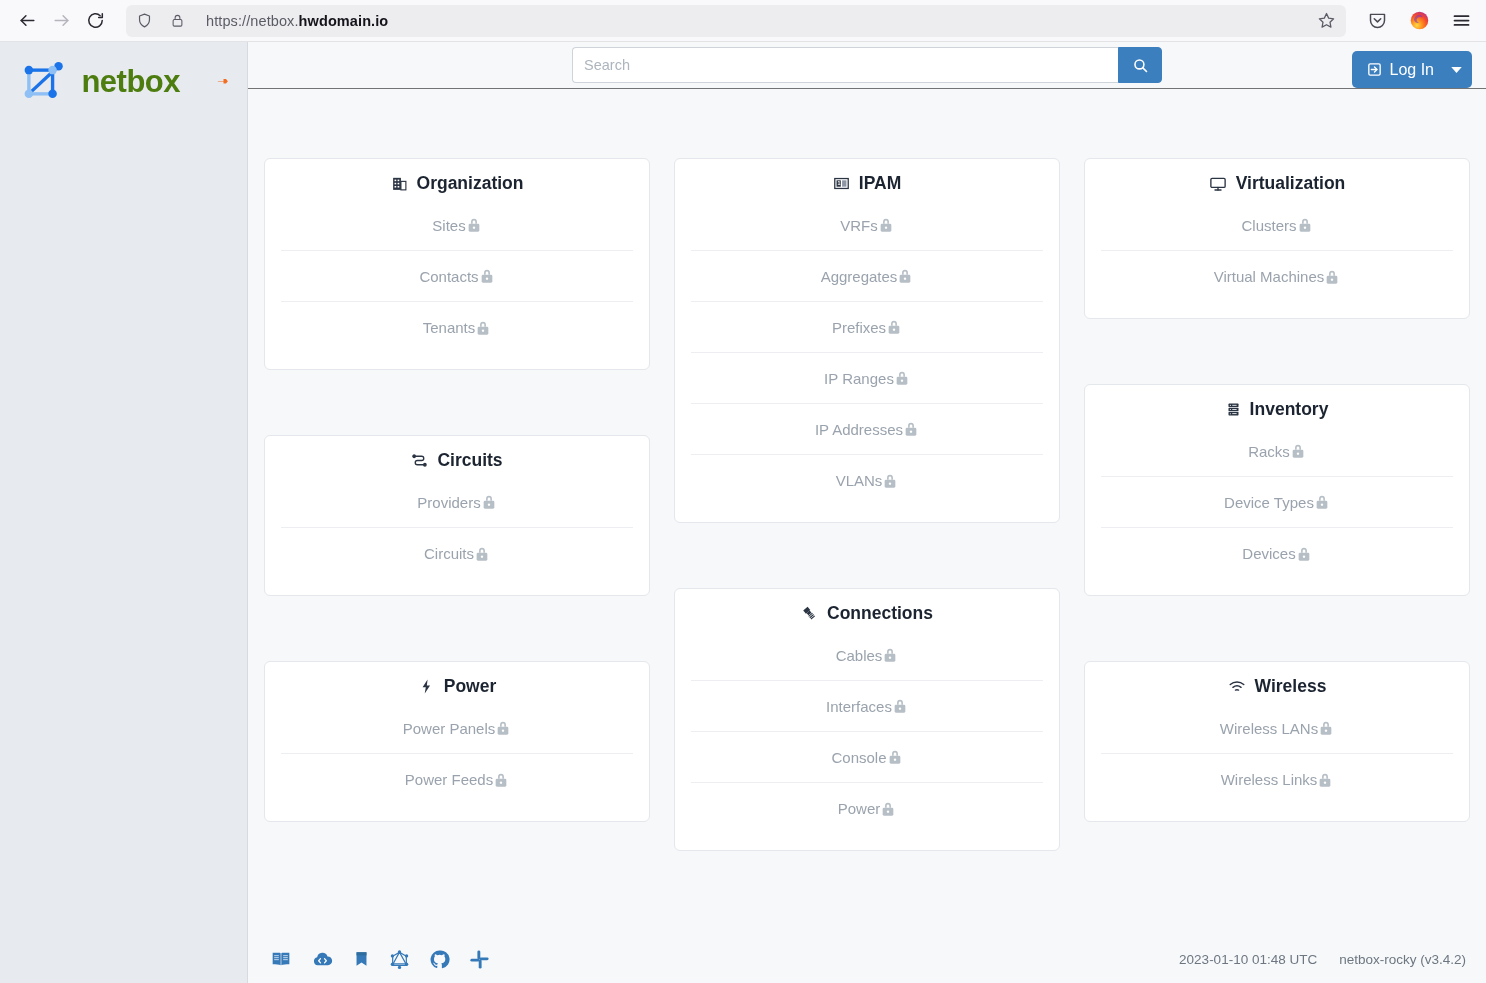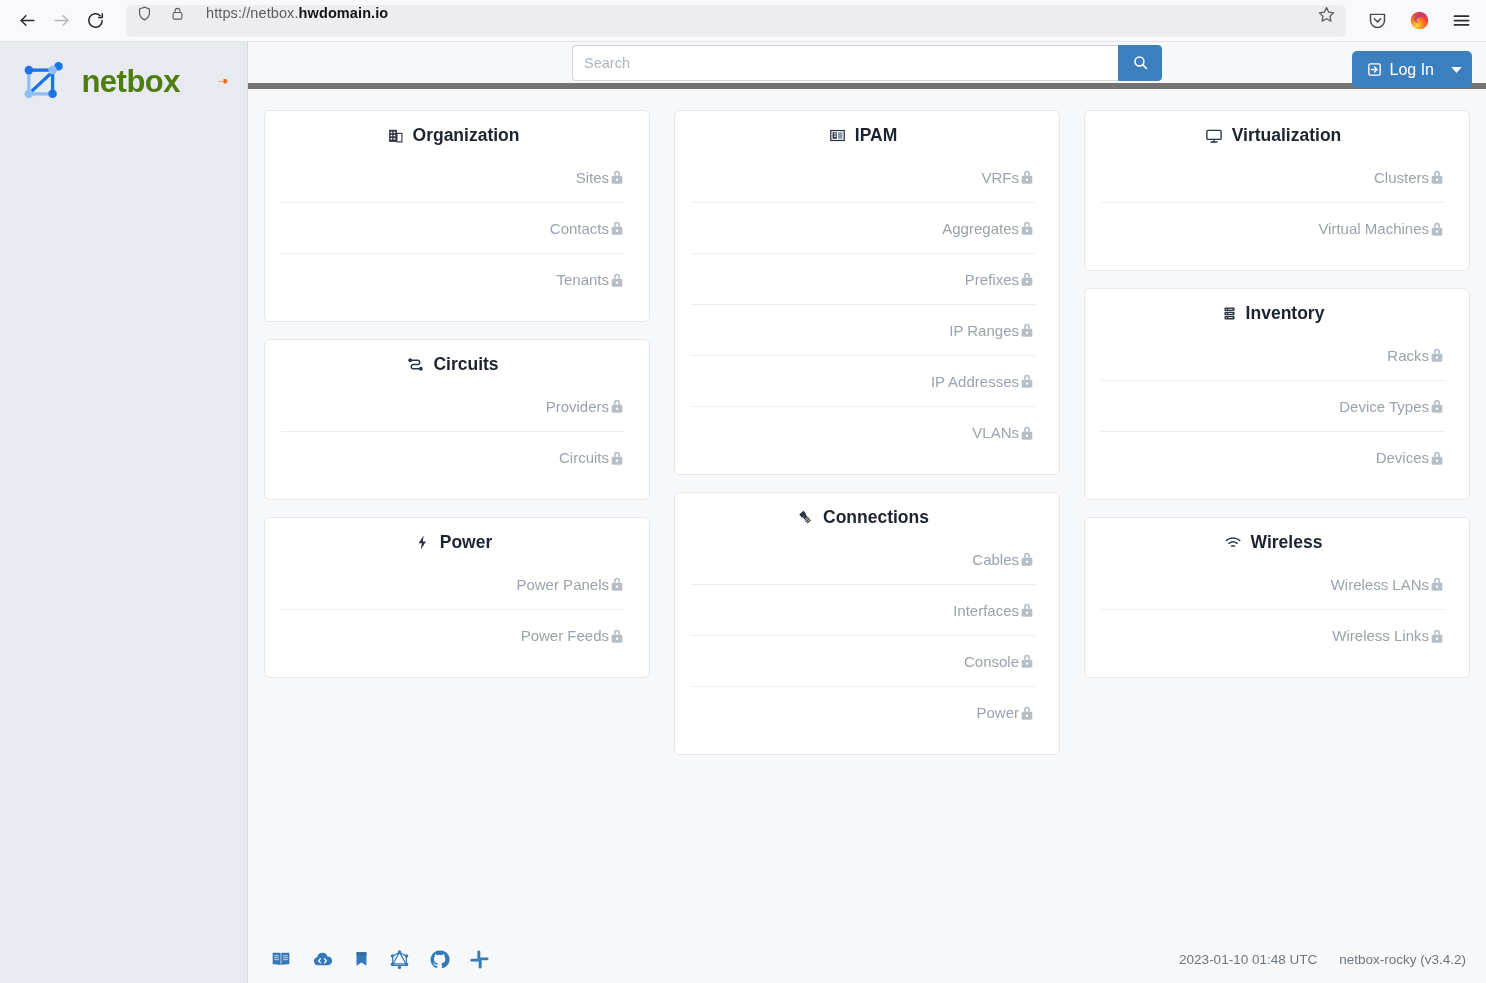--- a/index.html
+++ b/index.html
@@ -27,21 +27,21 @@
     flex: none;
   }
   .nav-btn.disabled { color: #b6b5bd; }
   .urlbar {
     flex: 1;
     height: 32px;
     margin: 0 12px 0 14px;
     background: #ededf0;
     border-radius: 6px;
     display: flex;
-    align-items: flex-start;
+    align-items: center;
     padding: 0 10px;
     gap: 17px;
     position: relative;
   }
   .urlbar .url-text {
     font-size: 14.5px;
     color: #5b5b66;
     letter-spacing: .1px;
     white-space: nowrap;
     margin-left: 4px;
@@ -77,21 +77,21 @@
     line-height: 1;
   }
   .pin-icon { margin-left: 26px; display: flex; align-items: center; color: #f36d21; }
 
   .content { flex: 1; display: flex; flex-direction: column; background: #f7f8fa; min-width: 0; }
 
   .topnav {
     height: 47px;
     flex: none;
     background: #f7f8fa;
-    border-bottom: 6px solid #737373;
+    border-bottom: 1px solid #737373;
     display: flex;
     align-items: center;
     justify-content: center;
     position: relative;
   }
   .search-wrap { display: flex; width: 590px; }
   .search-input {
     flex: 1;
     height: 36px;
     border: 1px solid #ced4da;
@@ -151,39 +151,40 @@
     padding: 0 10px;
     justify-content: center;
     align-items: flex-start;
   }
   .col { width: 386px; display: flex; flex-direction: column; gap: 17px; }
 
   .card {
     background: #fff;
     border: 1px solid #e4e7eb;
     border-radius: 6px;
-    padding: 14px 8px 16px 0;
+    padding: 14px 0 16px 0;
+    margin-top: 48px;
   }
   .card-title {
     display: flex;
     align-items: center;
     justify-content: center;
     gap: 9px;
     font-size: 17.5px;
     font-weight: 700;
     color: #1b2430;
     padding-bottom: 6px;
   }
   .card-title .ct-icon { display: flex; align-items: center; color: #2b3443; }
   .rows { padding: 0 16px; }
   .row {
     height: 51px;
     display: flex;
     align-items: center;
-    justify-content: flex-end;
+    justify-content: center;
     border-bottom: 1px solid #eceef1;
     cursor: pointer;
   }
   .row:last-child { border-bottom: none; }
   .row-label { font-size: 15px; color: #9aa3ad; }
   .row-lock { display: flex; align-items: center; color: #b6bec6; }
 
   
   .footer {
     height: 48px;

